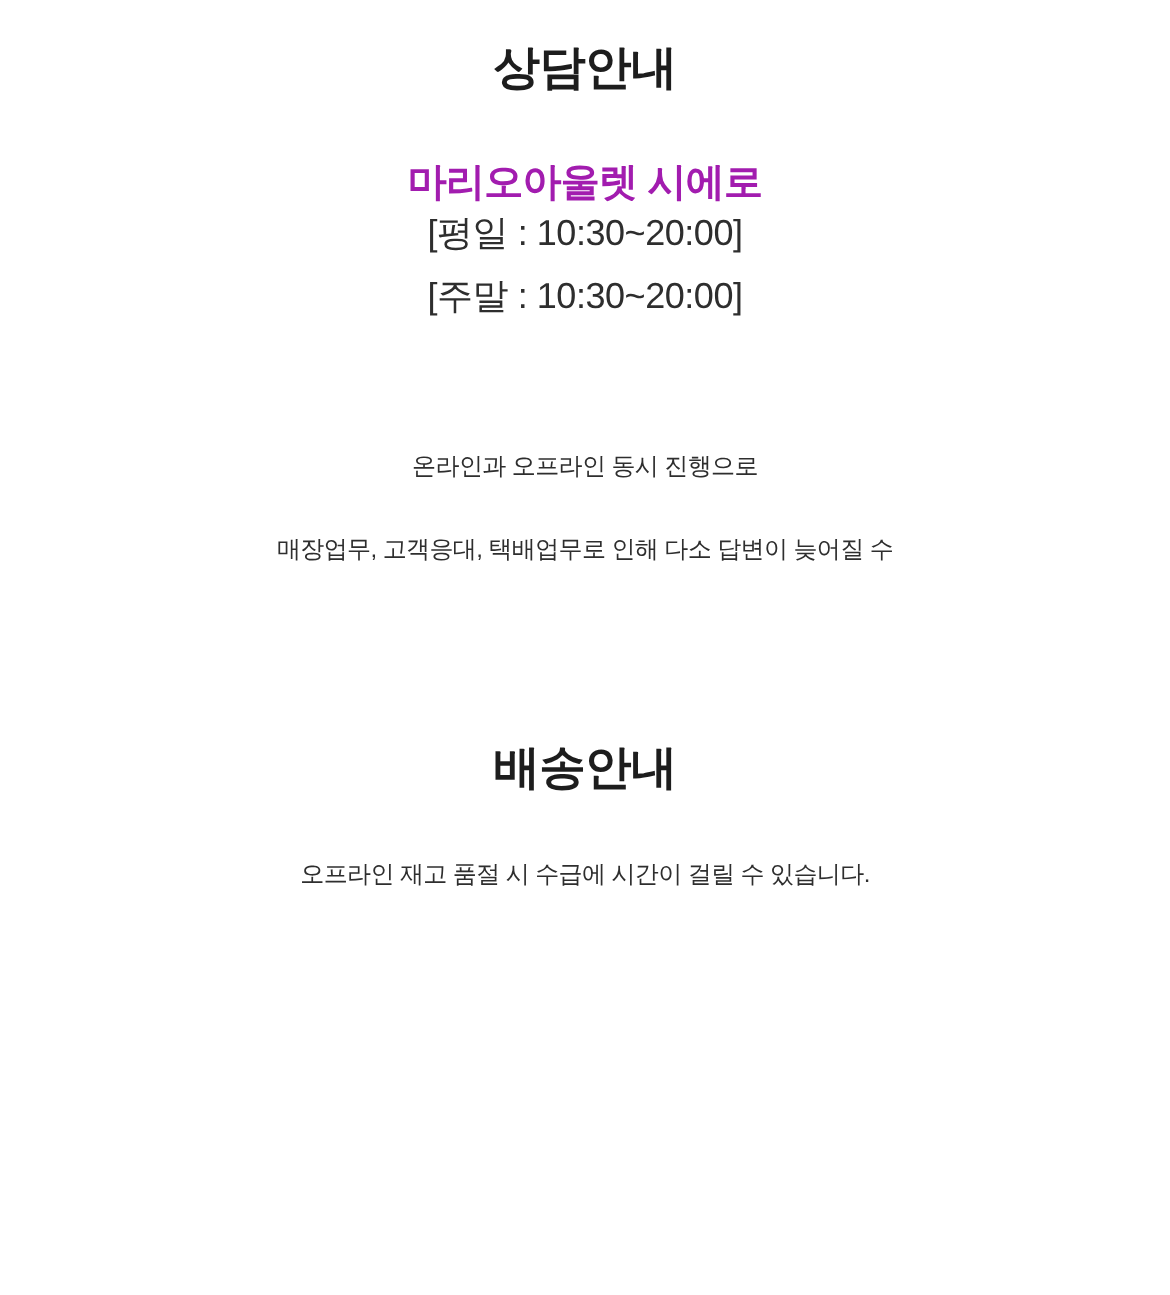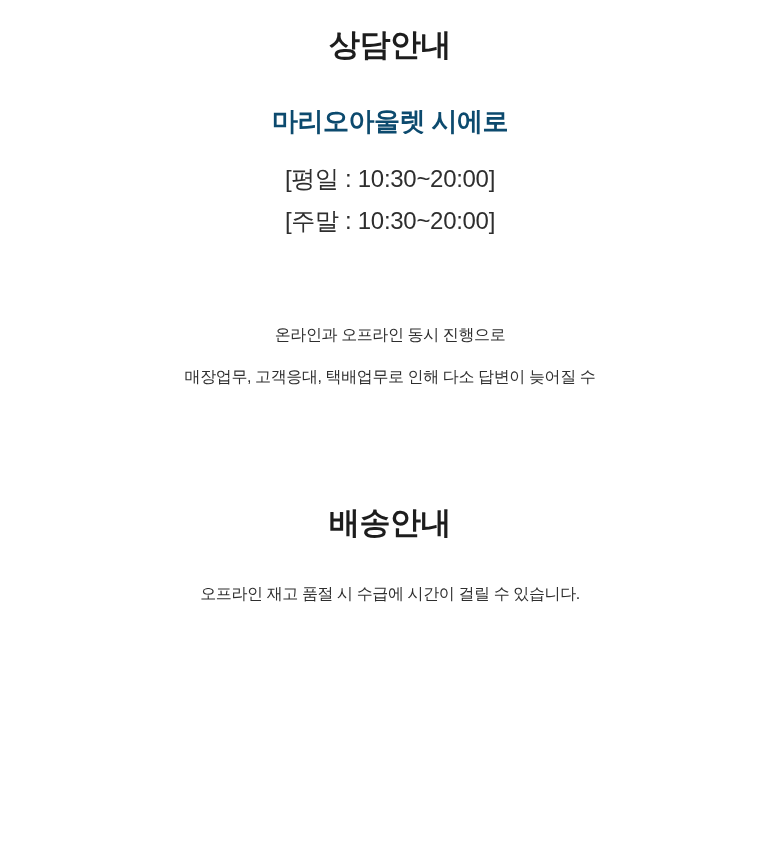--- a/index.html
+++ b/index.html
@@ -27,44 +27,44 @@
   }
   .heading {
     font-size: 31px;
     font-weight: bold;
     letter-spacing: -0.5px;
     color: #1d1d1d;
   }
   .sub-title {
     font-size: 26px;
     font-weight: bold;
-    color: #0c4a6e;
+    color: #a21caf;
     letter-spacing: -0.5px;
   }
   .line {
     font-size: 24px;
     font-weight: normal;
     color: #2e2e2e;
     letter-spacing: -0.3px;
   }
   .body-line {
     font-size: 16px;
     font-weight: normal;
     color: #2e2e2e;
     letter-spacing: -0.4px;
   }
   
   .consult-heading { margin-top: 24px; }
   .consult-store   { margin-top: 38px; }
   .consult-tel     { margin-top: 28px; }
-  .consult-weekday { margin-top: 24px; }
+  .consult-weekday { }
   .consult-weekend { margin-top: 10px; }
 
   .notice-block { margin-top: 88px; }
-  .notice-line + .notice-line { margin-top: 21px; }
+  .notice-line + .notice-line { margin-top: 34px; }
 
   .delivery-heading { margin-top: 114px; }
   .delivery-block   { margin-top: 40px; }
   .delivery-line + .delivery-line { margin-top: 21px; }
 </style>
 </head>
 <body>
 
 <div class="page">
 

